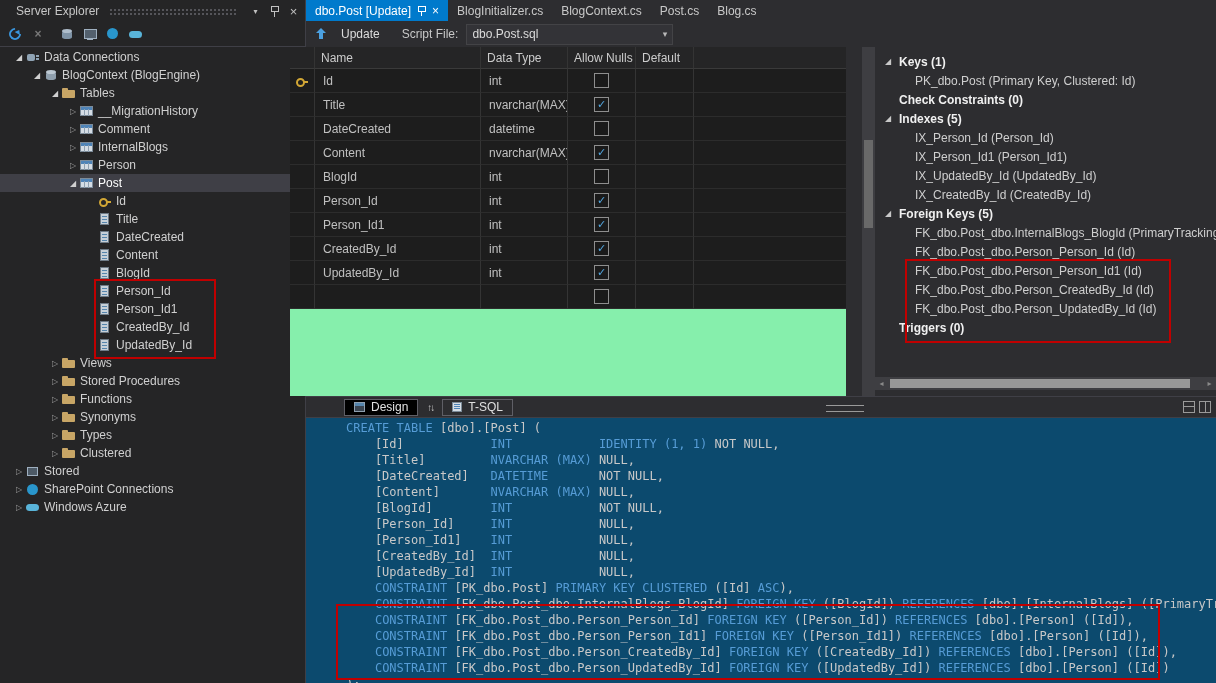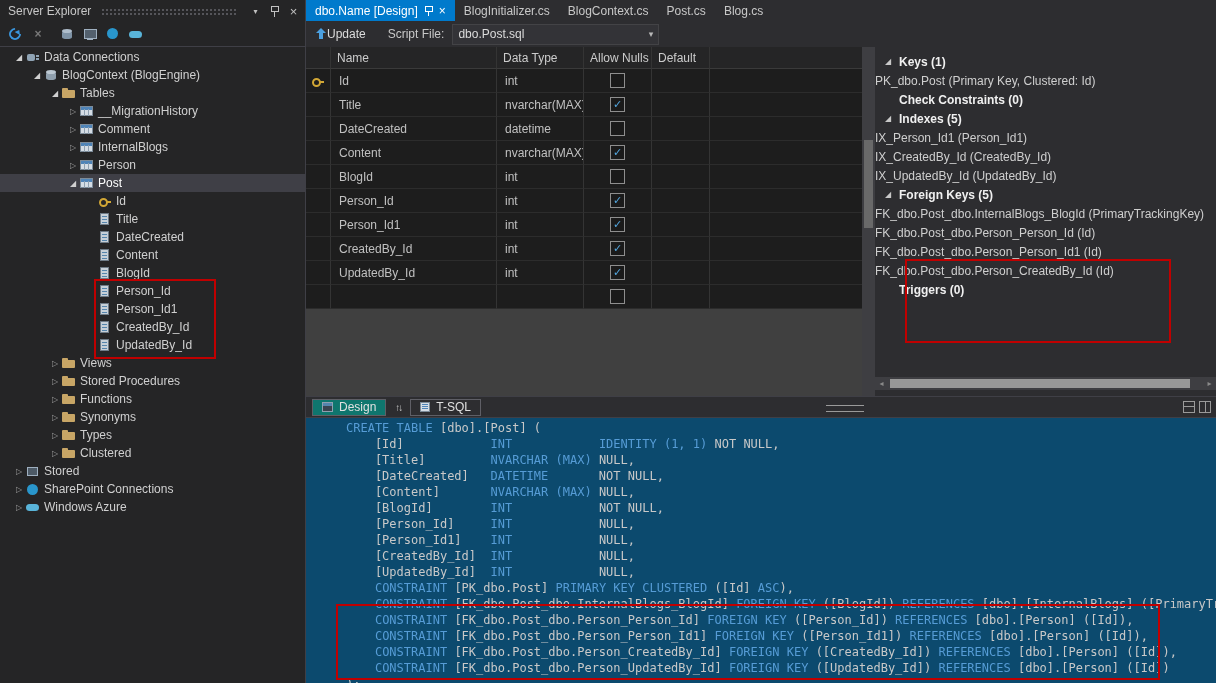--- a/index.html
+++ b/index.html
@@ -2,21 +2,21 @@
 <html style="--accent: #007acc; --red: #c00000; --check: #53a7e0;"><head>
 <meta charset="utf-8">
 <style>
   :root{ --accent:#007acc; --red:#c00000; --check:#53a7e0; }
   html,body{margin:0;padding:0;background:#2d2d30;}
   #app{position:relative;width:1216px;height:683px;overflow:hidden;background:#2d2d30;
        font-family:"Liberation Sans","DejaVu Sans",sans-serif;font-size:12px;color:#d0d0d0;}
 
   
   #server-explorer{position:absolute;left:0;top:0;width:305px;height:683px;background:#252526;border-right:1px solid #3f3f46;}
-  .se-titlebar{height:22px;display:flex;align-items:center;padding:0 4px 0 8px;color:#c7c7c7;}
+  .se-titlebar{height:22px;display:flex;align-items:center;padding:0 4px 0 16px;color:#c7c7c7;}
   .drag-dots{flex:1;height:7px;margin:0 10px;background-image:radial-gradient(circle,#55555a 1px,transparent 1.2px);background-size:4px 4px;}
   #se-titlebar-icons{display:flex;gap:4px;}
   .tb-icon{width:15px;height:15px;display:flex;align-items:center;justify-content:center;color:#c1c1c1;position:relative;}
   .window-position-icon{font-size:8px;}
   .close-icon{font-size:13px;}
   .auto-hide-pin-icon::before{content:'';position:absolute;left:4px;top:2px;width:6px;height:4px;border:1px solid #c1c1c1;}
   .auto-hide-pin-icon::after{content:'';position:absolute;left:7px;top:8px;width:1px;height:5px;background:#c1c1c1;}
 
   #se-toolbar{height:24px;display:flex;align-items:center;gap:7px;padding:0 7px;border-bottom:1px solid #3f3f46;}
   .se-tool{width:16px;height:16px;position:relative;display:flex;align-items:center;justify-content:center;}
@@ -66,58 +66,58 @@
   #doc-tabs{position:absolute;left:306px;top:0;right:0;height:21px;background:#2d2d30;display:flex;align-items:stretch;}
   .tab{display:flex;align-items:center;padding:0 9px;color:#c8c8c8;gap:6px;cursor:default;}
   .tab.active{background:var(--accent);color:#ffffff;}
   .tab-pin{position:relative;width:9px;height:12px;}
   .tab-pin::before{content:'';position:absolute;left:1px;top:1px;width:6px;height:4px;border:1px solid #ffffff;}
   .tab-pin::after{content:'';position:absolute;left:4px;top:7px;width:1px;height:4px;background:#ffffff;}
   .tab-close{font-size:12px;line-height:1;}
 
   
   #designer-toolbar{position:absolute;left:306px;top:21px;right:0;height:26px;background:#2d2d30;display:flex;align-items:center;gap:8px;padding:0 10px;box-sizing:border-box;}
-  .update-btn{display:flex;align-items:center;gap:1px;color:#dcdcdc;}
+  .update-btn{display:flex;align-items:center;gap:15px;color:#dcdcdc;}
   .up-arrow{position:relative;width:10px;height:12px;}
   .up-arrow::before{content:'';position:absolute;left:0;top:0;border:5px solid transparent;border-bottom:5px solid #4ba0e0;border-top:none;}
   .up-arrow::after{content:'';position:absolute;left:3px;top:5px;width:4px;height:6px;background:#4ba0e0;}
   .script-label{color:#c8c8c8;margin-left:14px;}
   .combo{width:195px;height:19px;background:#333337;border:1px solid #434346;display:flex;align-items:center;justify-content:space-between;padding:0 5px;color:#dcdcdc;}
   .combo-caret{color:#b8b8b8;font-size:9px;}
 
   
-  #grid-area{position:absolute;left:306px;top:47px;width:556px;height:349px;background:#404040;overflow:hidden;}
+  #grid-area{position:absolute;left:290px;top:47px;width:556px;height:349px;background:#86efac;overflow:hidden;}
   .g-row{display:grid;grid-template-columns:25px 166px 87px 68px 58px 1fr;height:24px;}
   .g-row.g-head{height:22px;}
   .g-cell{border-right:1px solid #343434;border-bottom:1px solid #2c2c2c;display:flex;align-items:center;padding-left:8px;color:#c0c0c0;box-sizing:border-box;background:#1d1d1d;overflow:hidden;white-space:nowrap;}
   .g-head .g-cell{background:#252526;border-bottom:1px solid #3a3a3a;color:#cccccc;padding-left:6px;}
   .g-rowhead{padding:0;justify-content:center;}
   .g-center{justify-content:center;padding:0;}
   .g-fill{border-right:none;}
   .checkbox{width:13px;height:13px;border:1px solid #8e8e8e;background:#1a1a1a;display:flex;align-items:center;justify-content:center;font-size:11px;line-height:1;color:var(--check);}
 
   #grid-vscroll{position:absolute;left:862px;top:47px;width:13px;height:349px;background:#3e3e42;}
   #grid-vscroll .vthumb{position:absolute;left:2px;right:2px;top:93px;height:88px;background:#696969;}
 
   
   #keys-panel{position:absolute;left:875px;top:47px;right:0;height:349px;background:#2d2d30;overflow:hidden;}
   #keys-list{position:absolute;left:0;top:5px;right:0;}
   .k-row{height:19px;display:flex;align-items:center;white-space:nowrap;cursor:default;}
   .k-group{font-weight:bold;color:#f0f0f0;padding-left:10px;}
   .k-arrow{width:14px;flex:none;font-size:8px;color:#c8c8c8;text-align:left;}
-  .k-item{color:#cfcfcf;}
+  .k-item{padding-left:40px;color:#cfcfcf;}
   #keys-hscroll{position:absolute;left:0;right:0;bottom:6px;height:13px;background:#3e3e42;}
   .hs-arrow{position:absolute;top:0;width:13px;height:13px;color:#8a8a8a;font-size:8px;display:flex;align-items:center;justify-content:center;}
   .hs-left{left:0;} .hs-right{right:0;}
   .hs-thumb{position:absolute;left:15px;right:26px;top:2px;height:9px;background:#989898;}
 
   
   #bottom-strip{position:absolute;left:306px;top:396px;right:0;height:22px;background:#2d2d30;border-top:1px solid #3f3f46;border-bottom:1px solid #3f3f46;display:flex;align-items:center;box-sizing:border-box;padding:0 6px;}
   .pane-tab{display:flex;align-items:center;gap:6px;border:1px solid #5f5f66;height:17px;padding:0 9px;color:#e0e0e0;box-sizing:border-box;}
-  .pane-tab.active{background:#0f766e;}
+  .pane-tab.active{background:#000000;margin-left:32px;}
   .swap-icon{margin:0 9px;color:#c8c8c8;font-size:10px;letter-spacing:-2px;}
   .design-ico{width:11px;height:10px;border:1px solid #8fa0b0;background:#3a4450;position:relative;box-sizing:border-box;}
   .design-ico::before{content:'';position:absolute;left:0;right:0;top:0;height:3px;background:#5585ad;}
   .tsql-ico{width:10px;height:10px;background:#d5dde5;border:1px solid #7c8b99;position:relative;box-sizing:border-box;}
   .tsql-ico::before{content:'';position:absolute;left:1px;top:1px;width:6px;height:1px;background:#4f84b8;box-shadow:0 2px 0 #4f84b8,0 4px 0 #4f84b8;}
   .strip-grip{position:absolute;left:520px;top:8px;width:38px;height:5px;border-top:1px solid #9a9a9a;border-bottom:1px solid #9a9a9a;}
   .strip-icons{position:absolute;right:5px;top:4px;display:flex;gap:4px;}
   .strip-sq{width:12px;height:12px;border:1px solid #9a9a9a;position:relative;box-sizing:border-box;}
   .strip-sq.h::before{content:'';position:absolute;left:0;right:0;top:4px;height:1px;background:#9a9a9a;}
   .strip-sq.v::before{content:'';position:absolute;top:0;bottom:0;left:5px;width:1px;background:#9a9a9a;}
@@ -282,21 +282,21 @@
           <span class="expander exp-closed">▷</span>
           <span class="ticon ticon-azure"></span>
           <span class="tlabel">Windows Azure</span>
         </div>
       </div>
     <div id="redbox-tree" class="red-box"></div>
   </aside>
 
   <div id="doc-tabs">
       <div class="tab active">
-        <span class="tab-label">dbo.Name [Design]</span>
+        <span class="tab-label">dbo.Post [Update]</span>
         <span class="tab-pin"></span>
         <span class="tab-close">×</span>
       </div>
       <div class="tab">
         <span class="tab-label">BlogInitializer.cs</span>
       </div>
       <div class="tab">
         <span class="tab-label">BlogContext.cs</span>
       </div>
       <div class="tab">
@@ -449,43 +449,49 @@
         </div>
         <div class="k-row k-group">
           <span class="k-arrow"></span>
           <span class="k-label">Check Constraints (0)</span>
         </div>
         <div class="k-row k-group">
           <span class="k-arrow">◢</span>
           <span class="k-label">Indexes (5)</span>
         </div>
         <div class="k-row k-item">
+          <span class="k-label">IX_Person_Id   (Person_Id)</span>
+        </div>
+        <div class="k-row k-item">
           <span class="k-label">IX_Person_Id1   (Person_Id1)</span>
         </div>
         <div class="k-row k-item">
+          <span class="k-label">IX_UpdatedBy_Id   (UpdatedBy_Id)</span>
+        </div>
+        <div class="k-row k-item">
           <span class="k-label">IX_CreatedBy_Id   (CreatedBy_Id)</span>
-        </div>
-        <div class="k-row k-item">
-          <span class="k-label">IX_UpdatedBy_Id   (UpdatedBy_Id)</span>
         </div>
         <div class="k-row k-group">
           <span class="k-arrow">◢</span>
           <span class="k-label">Foreign Keys (5)</span>
         </div>
         <div class="k-row k-item">
           <span class="k-label">FK_dbo.Post_dbo.InternalBlogs_BlogId   (PrimaryTrackingKey)</span>
         </div>
         <div class="k-row k-item">
           <span class="k-label">FK_dbo.Post_dbo.Person_Person_Id   (Id)</span>
         </div>
         <div class="k-row k-item">
           <span class="k-label">FK_dbo.Post_dbo.Person_Person_Id1   (Id)</span>
         </div>
         <div class="k-row k-item">
           <span class="k-label">FK_dbo.Post_dbo.Person_CreatedBy_Id   (Id)</span>
+        </div>
+        <div class="k-row k-item">
+          <span class="k-label">FK_dbo.Post_dbo.Person_UpdatedBy_Id   (Id)</span>
         </div>
         <div class="k-row k-group">
           <span class="k-arrow"></span>
           <span class="k-label">Triggers (0)</span>
         </div>
       </div>
     <div id="keys-hscroll">
       <span class="hs-arrow hs-left">◂</span>
       <div class="hs-thumb"></div>
       <span class="hs-arrow hs-right">▸</span>

